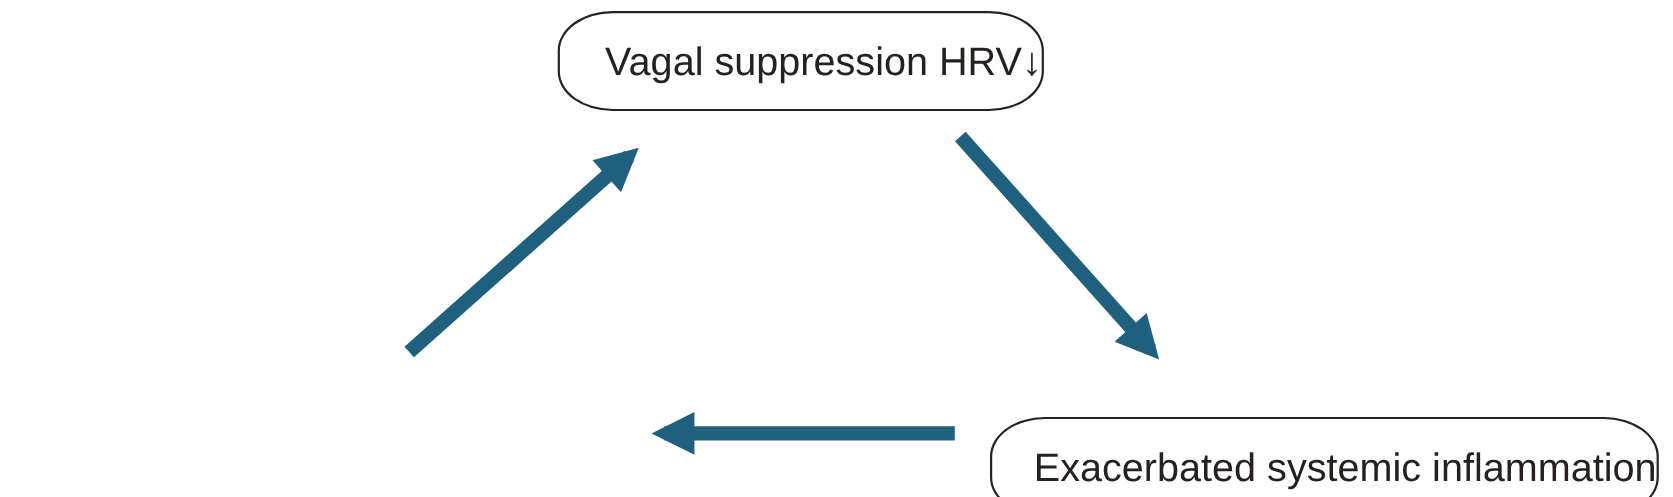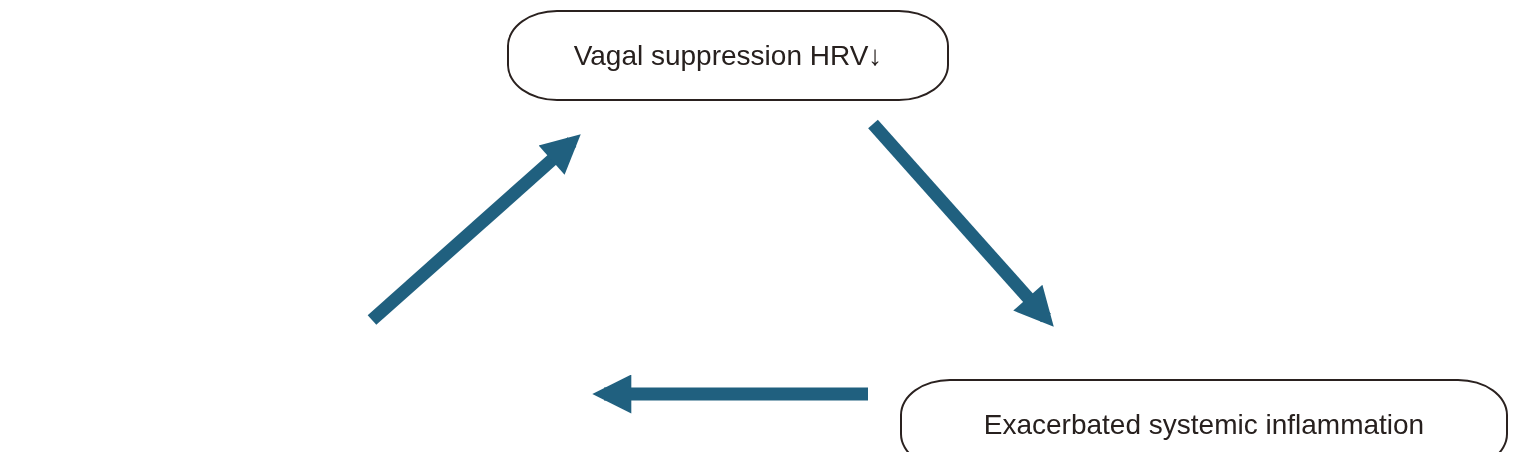--- a/index.html
+++ b/index.html
@@ -25,23 +25,23 @@
     inset: 0;
   }
   .node {
     position: absolute;
     box-sizing: border-box;
     border: 2px solid var(--node-border);
     border-radius: 50px / 36px;
     background: var(--background);
     display: flex;
     align-items: center;
-    justify-content: center;
+    justify-content: flex-end;
     color: var(--text);
-    font-size: 28px;
+    font-size: 36px;
     line-height: 1;
     white-space: nowrap;
     text-align: center;
   }
   .node-top {
     left: 507px; top: 10px;
     width: 442px; height: 91px;
   }
   .node-bottom-left {
     left: 8px; top: 350px;

